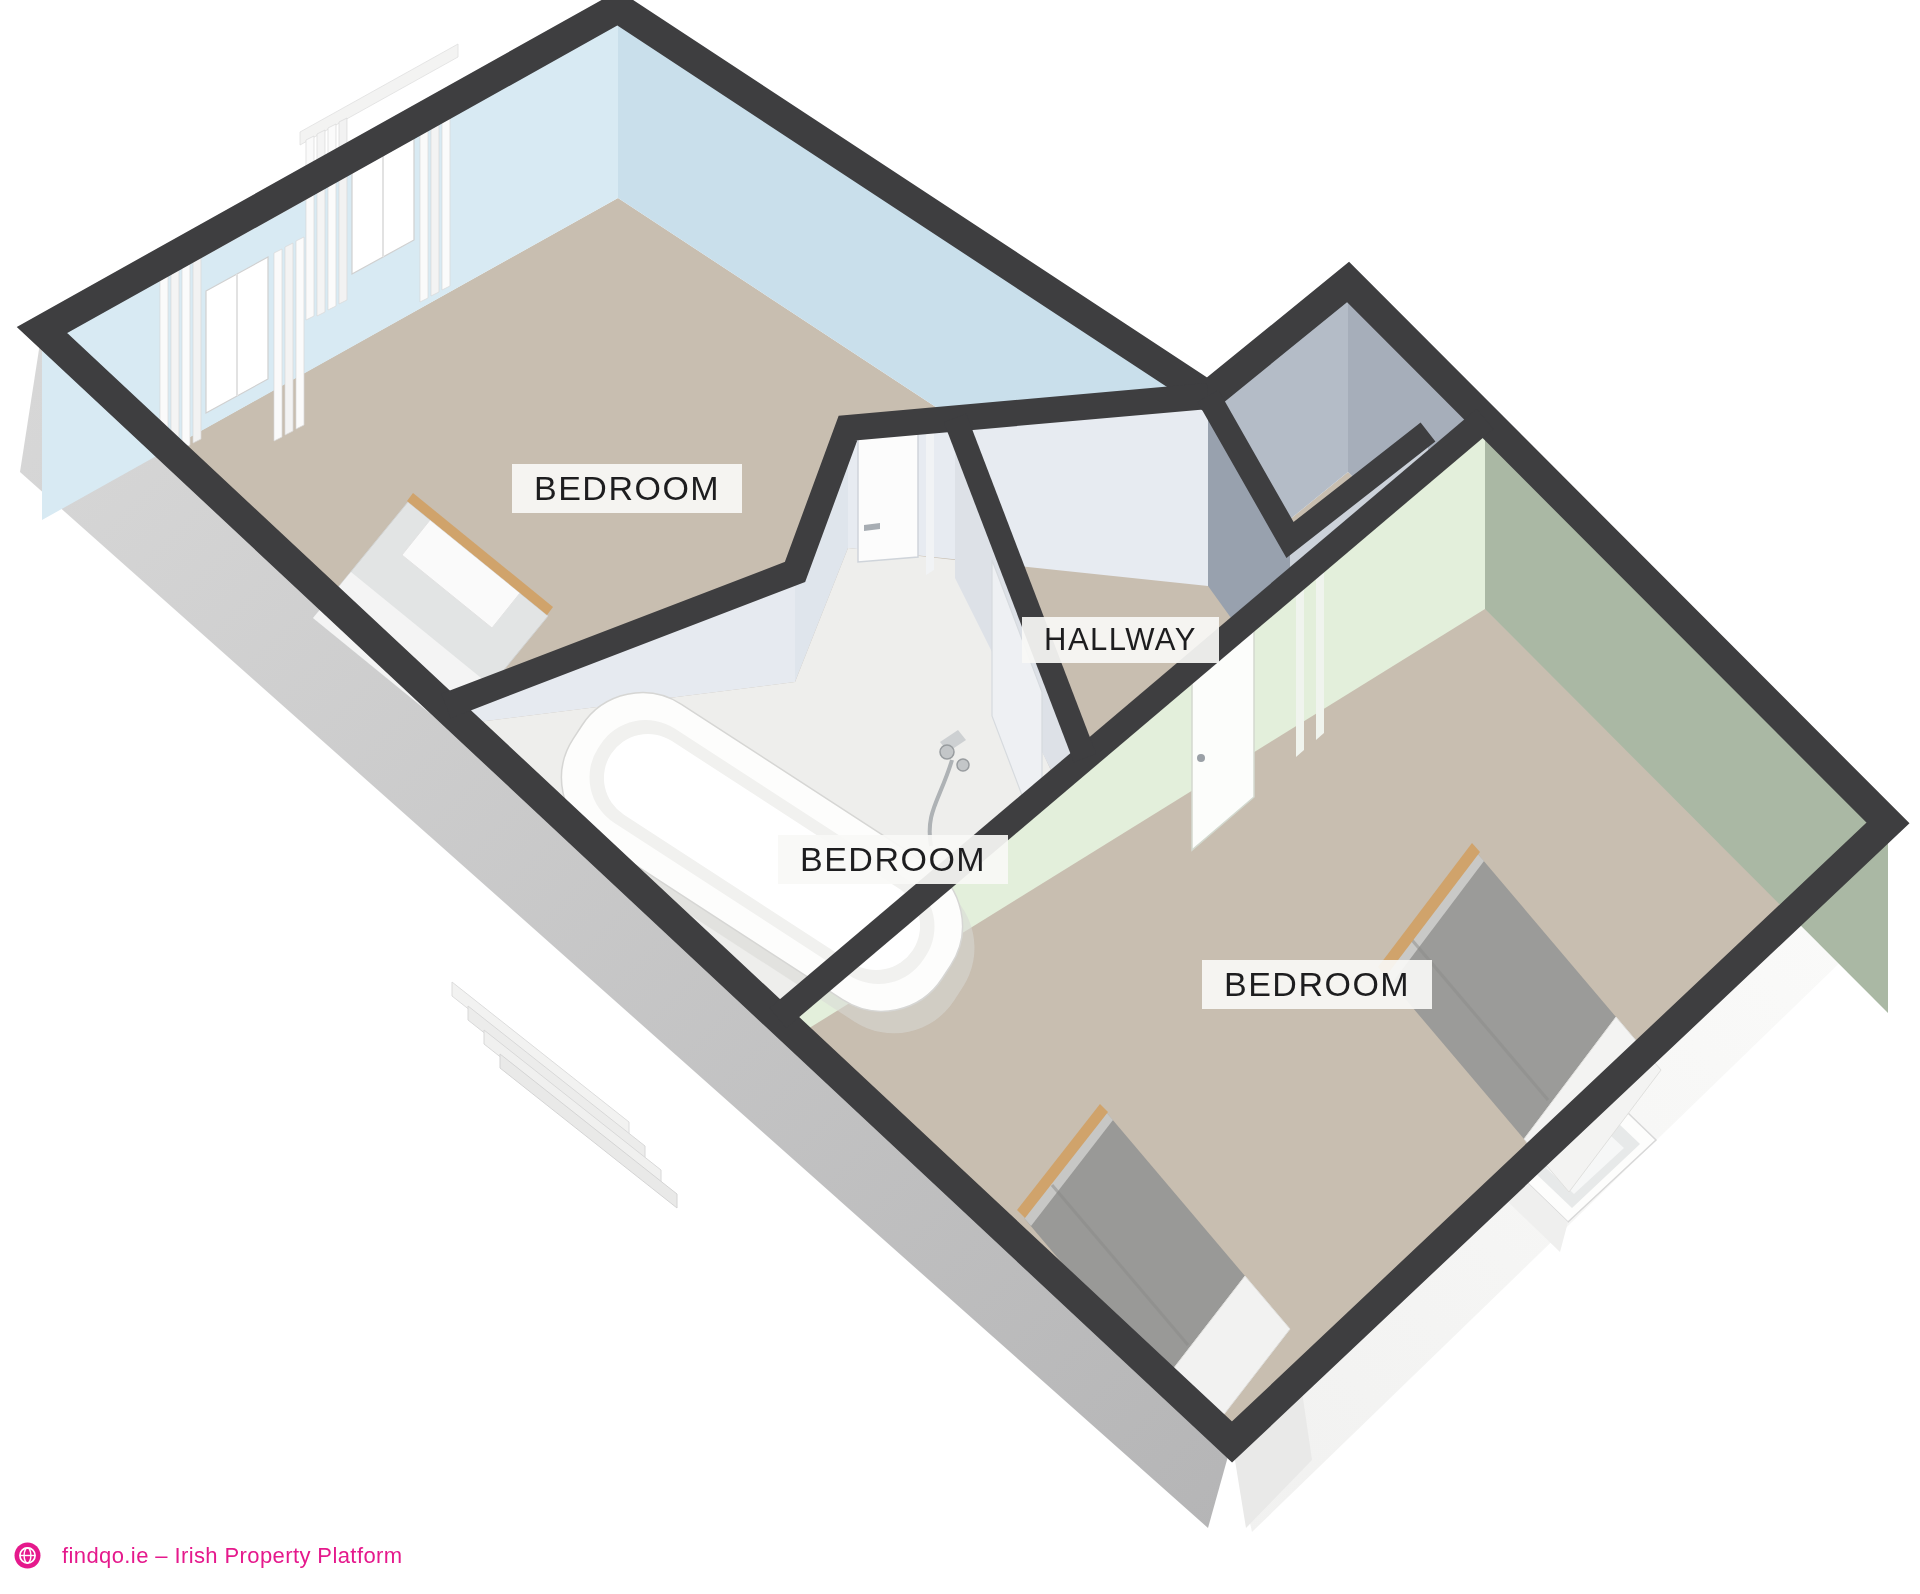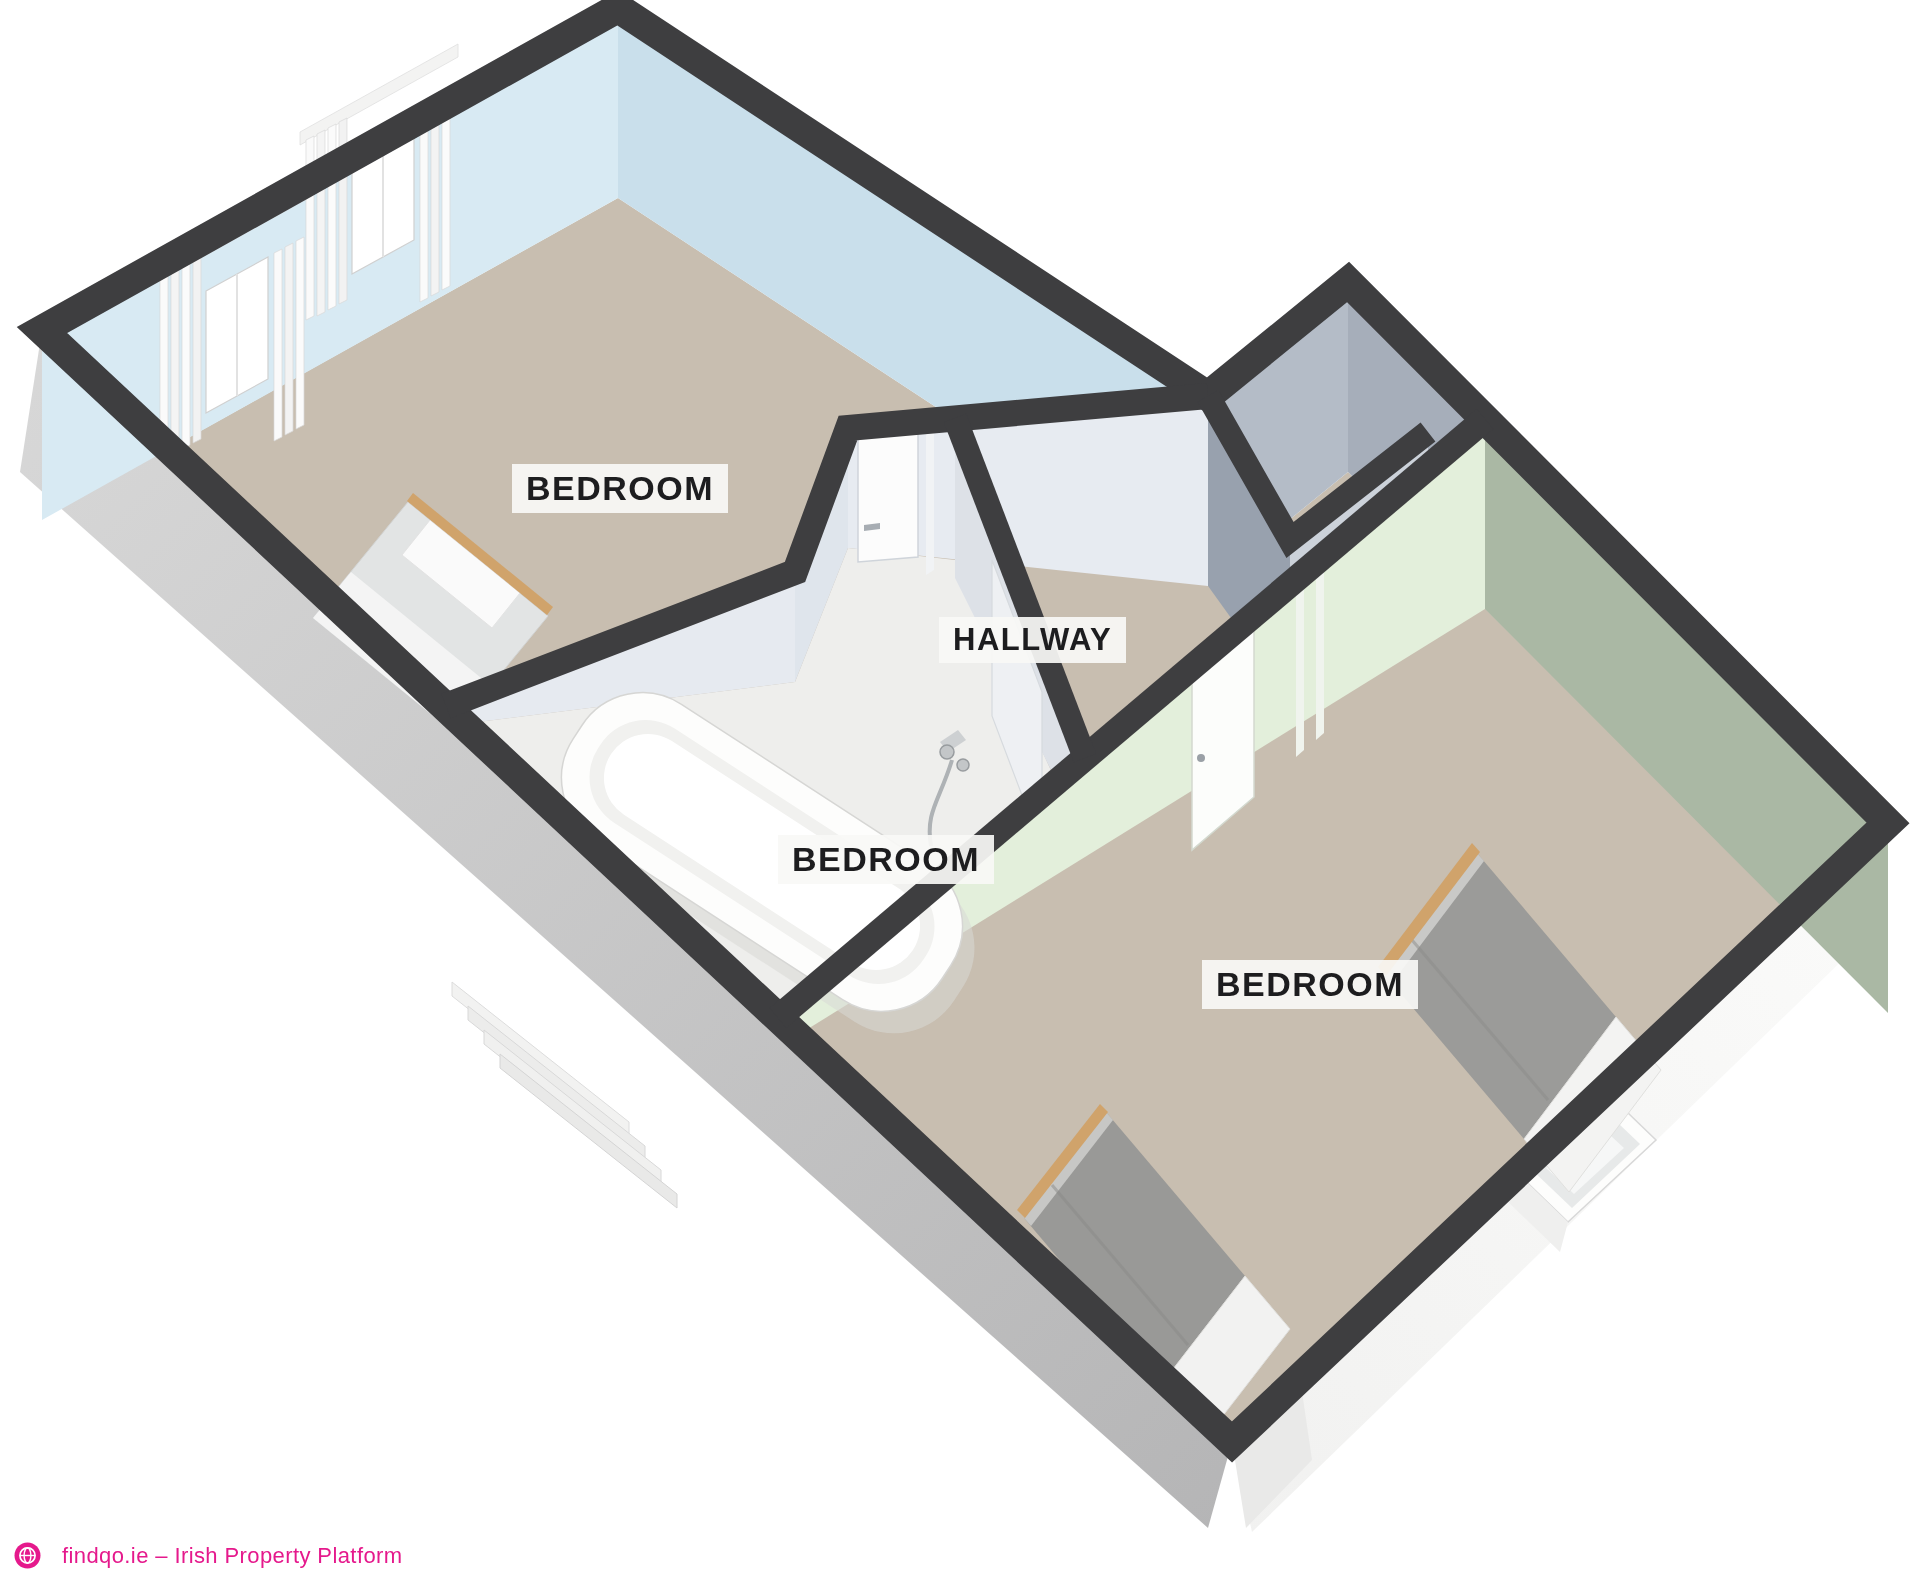--- a/index.html
+++ b/index.html
@@ -1,21 +1,21 @@
 <!DOCTYPE html>
 <html><head>
 <meta charset="utf-8">
 <style>
   html,body{margin:0;padding:0;background:#ffffff;}
   .stage{position:relative;width:1920px;height:1594px;background:#ffffff;overflow:hidden;
          font-family:"Liberation Sans",sans-serif;}
   .plan-svg{position:absolute;left:0;top:0;}
   .room-label{position:absolute;background:rgba(248,248,246,.92);color:#1d1d1f;
-              font-weight:700;font-size:34px;line-height:1.15;letter-spacing:1.5px;
-              padding:5px 14px;white-space:nowrap;}
+              font-weight:400;font-size:34px;line-height:1.15;letter-spacing:1.5px;
+              padding:5px 22px;white-space:nowrap;}
   .room-label.small{font-size:31px;}
   .footer{position:absolute;left:14px;top:1542px;display:flex;align-items:center;gap:21px;
           color:#e5198c;font-weight:500;font-size:22px;letter-spacing:.4px;}
   .footer .logo-icon{display:inline-flex;}
 </style>
 </head>
 <body>
 
 <div class="stage">
 
@@ -147,21 +147,21 @@
   <g fill="none" stroke-linejoin="miter" stroke-linecap="butt">
     <path stroke-width="30" d="M618,8 L1208,396 L1348,282 L1888,823 L1232,1442 L42,330 Z" stroke="#3e3e40"></path>
     <path stroke-width="26" d="M446,706 L795,572 L848,428 L1208,396" stroke="#3e3e40"></path>
     <path stroke-width="26" d="M778,1018 L1485,419" stroke="#3e3e40"></path>
     <path stroke-width="24" d="M955,418 L1085,758" stroke="#3e3e40"></path>
     <path stroke-width="24" d="M1208,396 L1290,540 L1428,432" stroke="#3e3e40"></path>
   </g>
 </svg>
 
 <div class="room-label" style="left:512px;top:464px;">BEDROOM</div>
-<div class="room-label small" style="left:939px;top:617px;">HALLWAY</div>
+<div class="room-label small" style="left:1022px;top:617px;">HALLWAY</div>
 <div class="room-label" style="left:778px;top:835px;">BEDROOM</div>
 <div class="room-label" style="left:1202px;top:960px;">BEDROOM</div>
 
 <div class="footer">
   <span class="logo-icon">
     <svg width="27" height="27" viewBox="0 0 27 27">
       <circle cx="13.5" cy="13.5" r="13" fill="#e5198c"></circle>
       <circle cx="13.5" cy="13.5" r="7.6" fill="none" stroke="#ffffff" stroke-width="1.7"></circle>
       <ellipse cx="13.5" cy="13.5" rx="3.4" ry="7.6" fill="none" stroke="#ffffff" stroke-width="1.4"></ellipse>
       <line x1="5.9" y1="13.5" x2="21.1" y2="13.5" stroke="#ffffff" stroke-width="1.4"></line>

